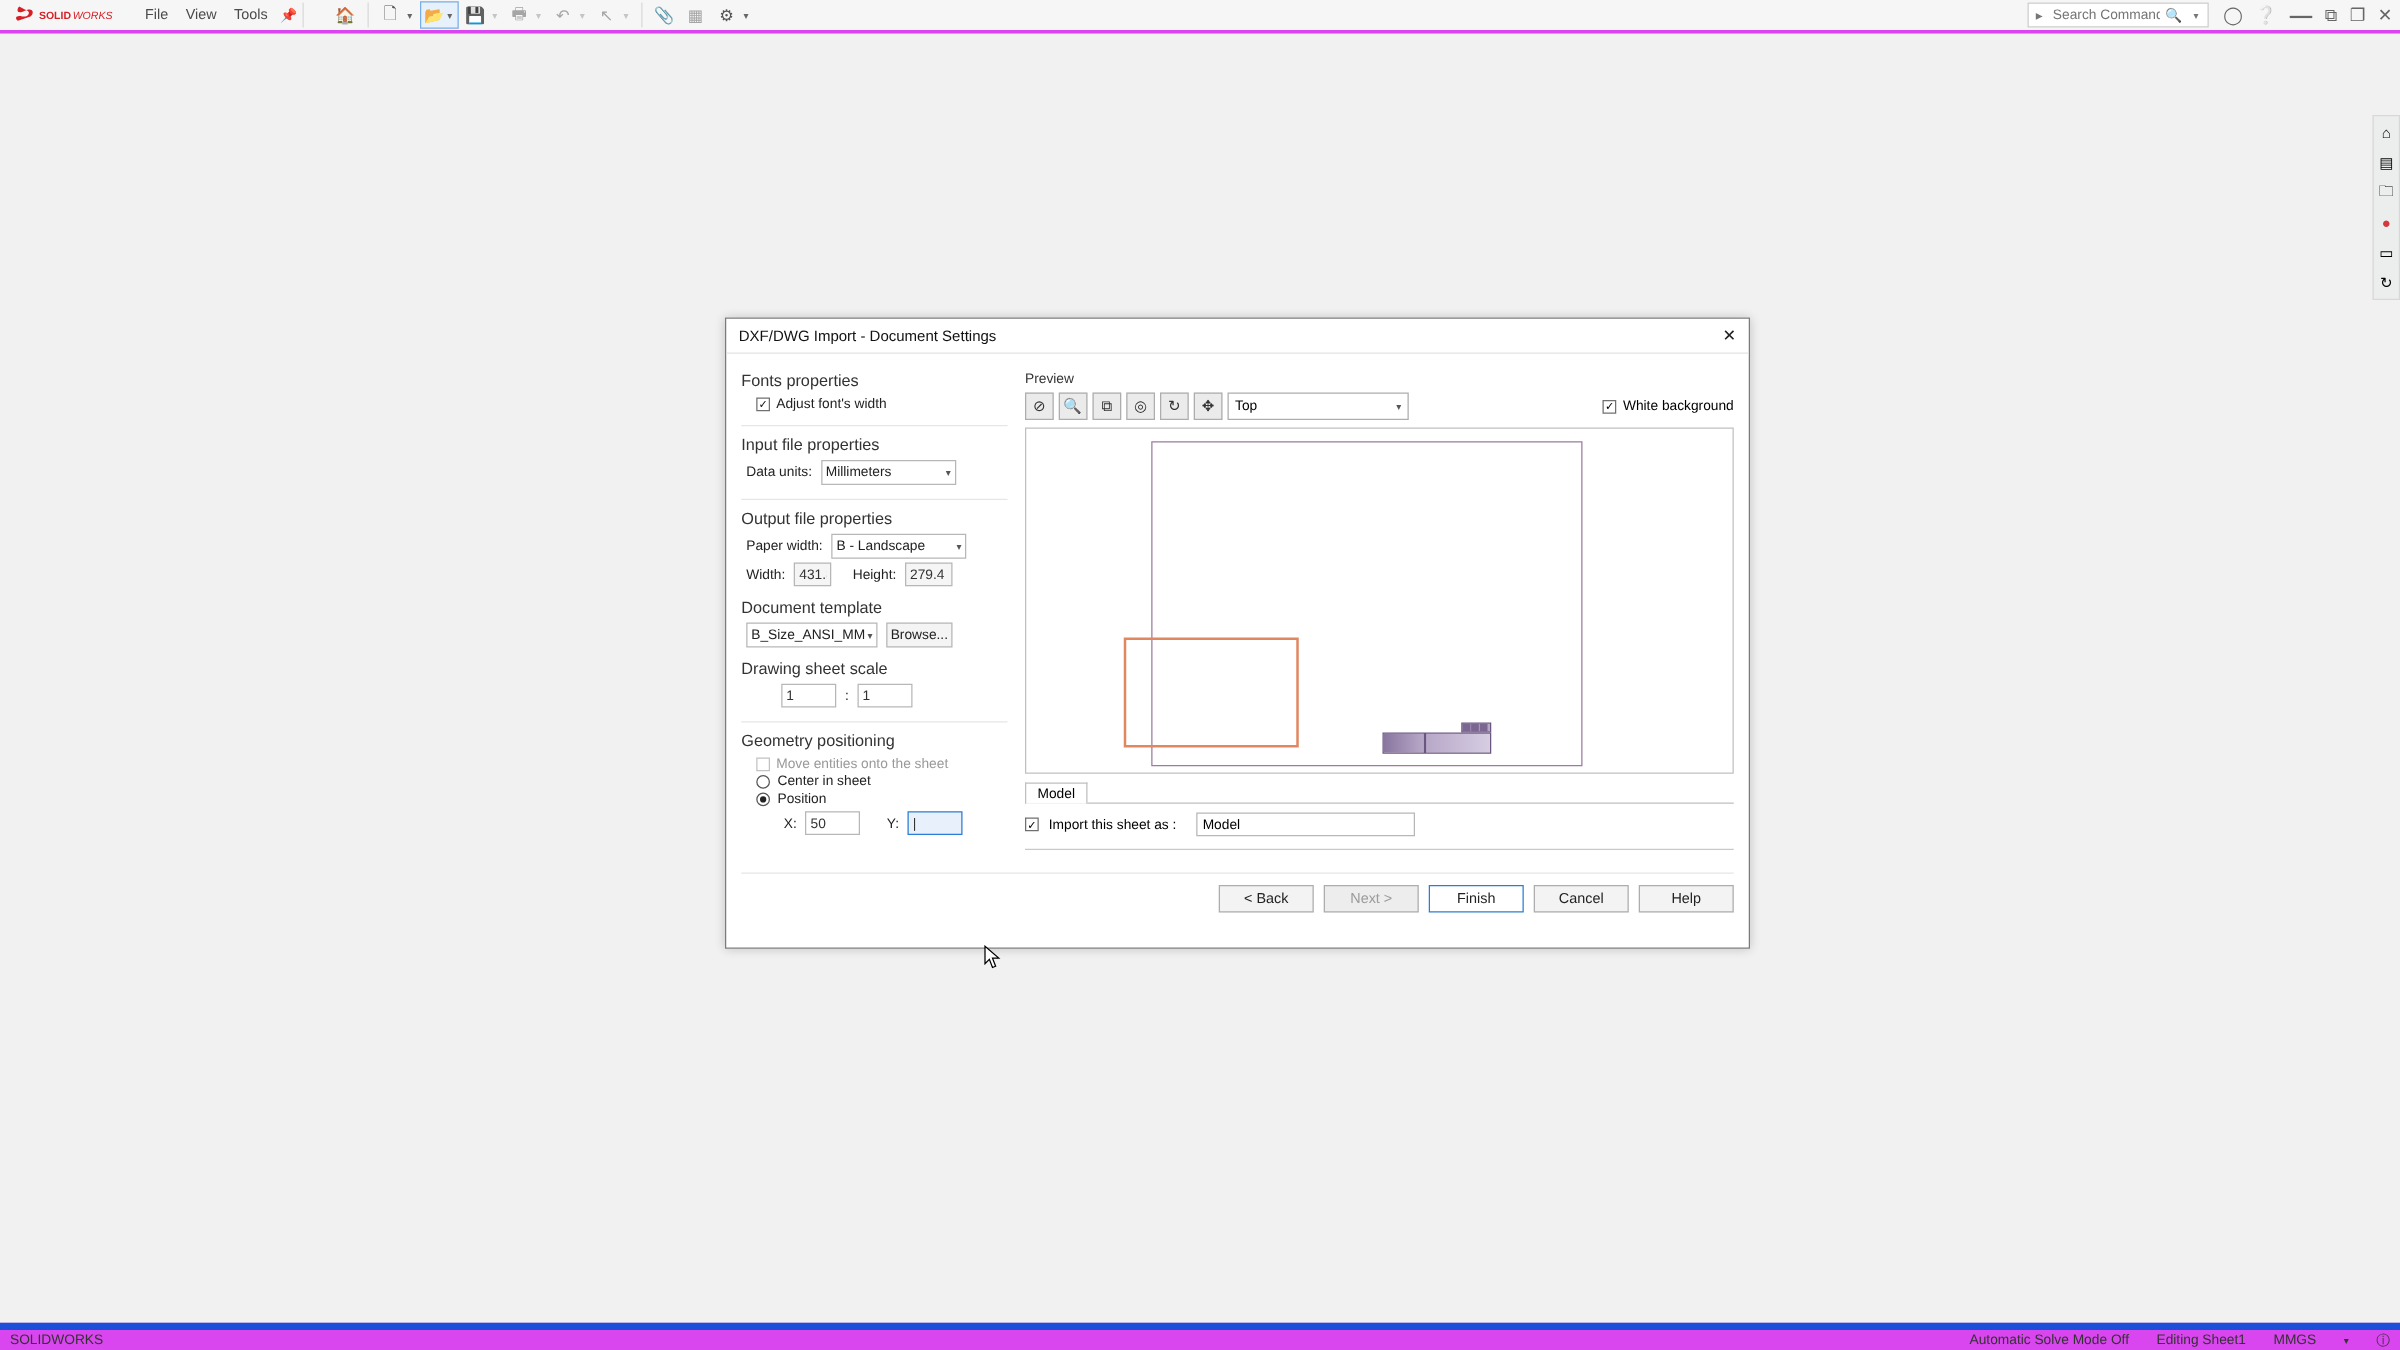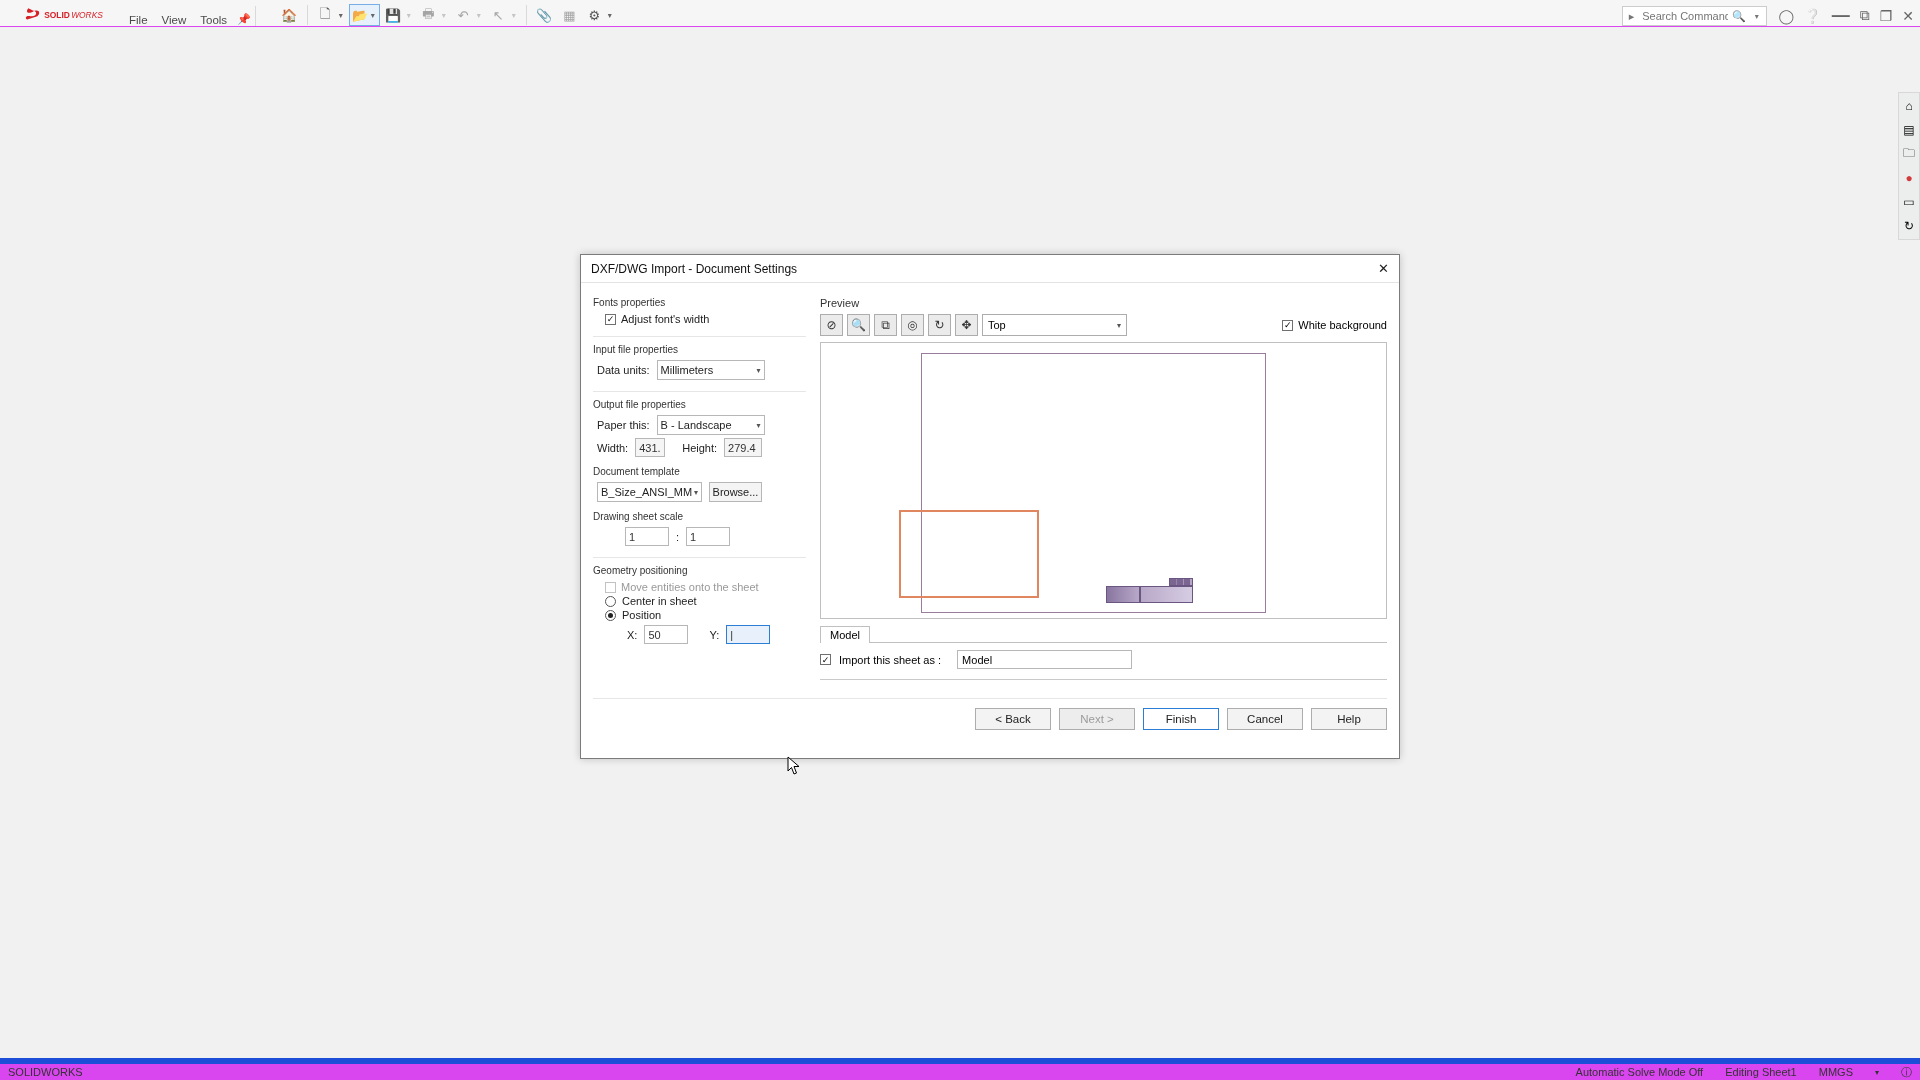--- a/index.html
+++ b/index.html
@@ -1,19 +1,19 @@
 <!DOCTYPE html>
 <html><head>
 <meta charset="utf-8">
 <style>
   * { box-sizing: border-box; font-family: "Segoe UI", Tahoma, sans-serif; -webkit-font-smoothing: antialiased; }
   html,body { margin:0; padding:0; width:1920px; height:1080px; overflow:hidden; }
 
   
-  .topbar { height:27px; background:#f6f6f6; border-bottom:1px solid #d946ef; display:flex; align-items:flex-end; padding:0 6px 0 17px; }
+  .topbar { height:27px; background:#f6f6f6; border-bottom:3px solid #d946ef; display:flex; align-items:center; padding:0 6px 0 4px; }
   .logo { width:90px; height:22px; display:flex; align-items:center; margin:0 8px 0 8px; }
   .logo svg { height:18px; }
   .menu { display:flex; gap:14px; font-size:11.5px; color:#4a4a4a; margin-left:6px; }
   .menu span { cursor:default; }
   .pin { margin-left:10px; color:#555; font-size:11px; }
   .tb-group { display:flex; align-items:center; gap:2px; margin-left:18px; }
   .tb-btn { width:23px; height:22px; border-radius:2px; display:flex; align-items:center; justify-content:center; font-size:13px; color:#555; }
   .tb-drop { width:8px; font-size:8px; color:#666; }
   .sep { width:1px; height:20px; background:#d9d9d9; margin:0 4px; }
   .open-active-wrap { display:flex; align-items:center; border:1px solid #78aee6; background:#e6f1fb; height:22px; }
@@ -34,21 +34,21 @@
 
   
   .dialog { position:absolute; left:580px; top:227px; width:820px; height:505px; background:#fff; border:1px solid #7b7b7b; box-shadow:0 0 8px rgba(0,0,0,0.2); }
   .titlebar { height:28px; display:flex; align-items:center; padding:0 10px; border-bottom:1px solid #e4e4e4; font-size:12px; color:#111; }
   .titlebar .x { margin-left:auto; font-size:13px; color:#222; cursor:default; }
   .dlg-body { display:flex; padding:10px 12px 0 12px; gap:8px; }
 
   .leftcol { width:213px; font-size:11px; color:#222; }
   .rightcol { flex:1; border-left:none; padding-left:6px; }
 
-  .group-hdr { font-size:10px; color:#333; margin:4px 0 5px 0; }
+  .group-hdr { font-size:13px; color:#333; margin:4px 0 5px 0; }
   .row { display:flex; align-items:center; gap:7px; margin:3px 4px;}
   .indent { padding-left:12px; }
   .select { border:1px solid #b7b7b7; height:20px; font-size:11px; background:#fff; padding:0 3px; display:flex; align-items:center; }
   .sel-108 { width:108px; justify-content:space-between;}
   .sel-100 { width:105px; justify-content:space-between;}
   .caret { font-size:8px; color:#555; }
   .txt-in { border:1px solid #b7b7b7; height:19px; width:44px; font-size:11px; padding:0 3px; background:#f5f5f5; color:#333; }
   .txt-in.white { background:#fff; }
   .txt-in.focus { border:1px solid #2c7dd6; background:#e8f1fb; }
   .btn-sm { border:1px solid #b7b7b7; background:#f4f4f4; height:20px; width:53px; font-size:11px; display:flex; align-items:center; justify-content:center;}
@@ -198,21 +198,21 @@
           <span>Data units:</span>
           <div class="select sel-108">
             <span>Millimeters</span>
               <span class="caret">▾</span>
           </div>
         </div>
 
         <div class="sep-lite"></div>
         <div class="group-hdr">Output file properties</div>
         <div class="row">
-          <span>Paper this:</span>
+          <span>Paper width:</span>
           <div class="select sel-108">
             <span>B - Landscape</span>
               <span class="caret">▾</span>
           </div>
         </div>
         <div class="row">
           <span>Width:</span>
           <input class="txt-in" style="width: 30px;" value="431.8">
           <span style="margin-left:10px;">Height:</span>
           <input class="txt-in" style="width: 38px;" value="279.4">

